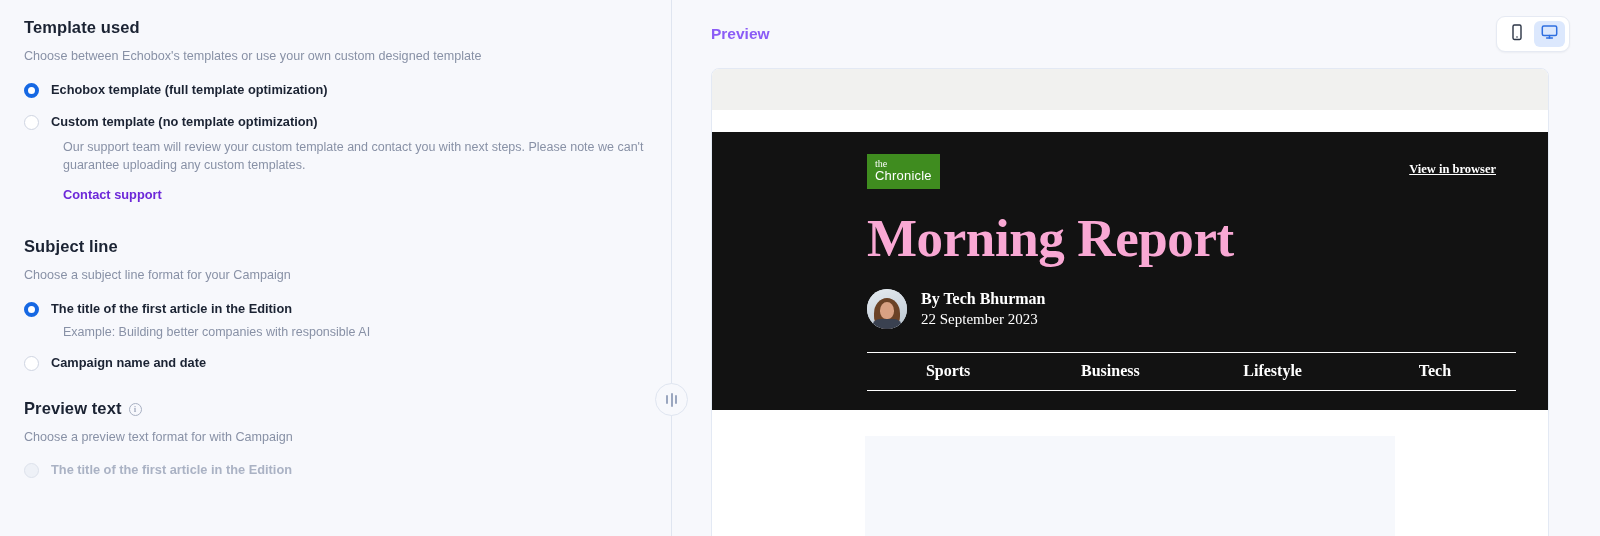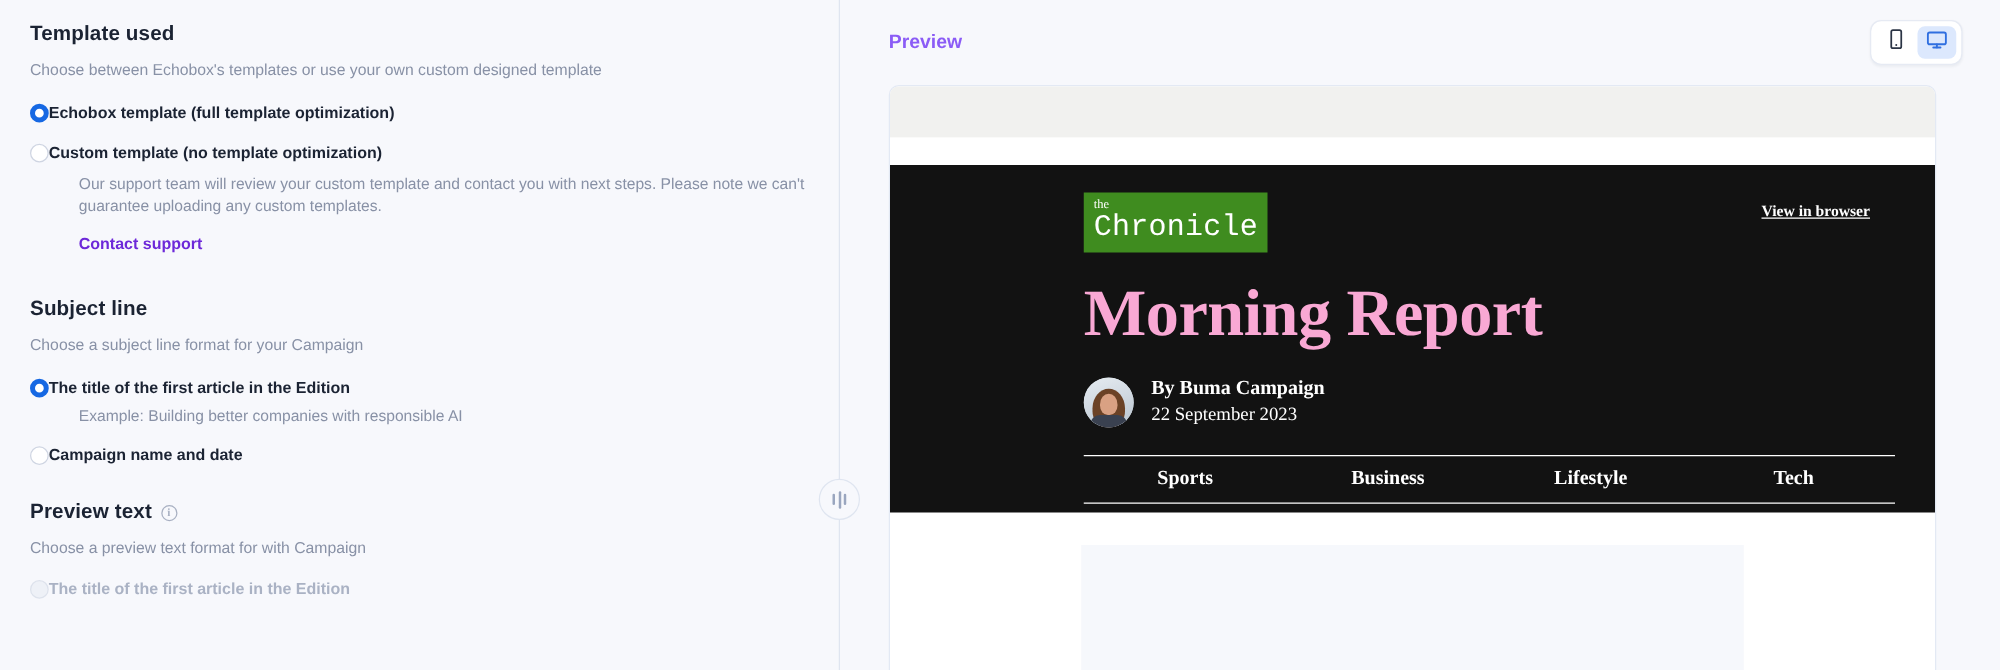--- a/index.html
+++ b/index.html
@@ -39,21 +39,21 @@
     width: 13px; height: 13px;
     border: 1.2px solid #a8b0c2;
     border-radius: 50%;
     display: inline-flex; align-items: center; justify-content: center;
     font-size: 9px; font-weight: 700; color: #a8b0c2;
     font-family: "Liberation Serif", serif;
     line-height: 1;
     position: relative; top: 1px;
   }
   .radio-row {
-    display: flex; align-items: flex-start; 
+    display: flex; align-items: flex-start; gap: 12px;
     margin-top: 16px;
   }
   .radio {
     width: 15px; height: 15px;
     border-radius: 50%;
     flex: 0 0 15px;
     margin-top: 1px;
     background: #fff;
     border: 1.4px solid #cfd5e2;
     position: relative;
@@ -196,22 +196,22 @@
     line-height: 1;
   }
   #logo-the {
     font-family: "Liberation Serif", serif;
     font-size: 10px;
     color: #ffffff;
     display: block;
     line-height: 1.1;
   }
   #logo-name {
-    font-family: Liberation Mono, monospace;
-    font-size: 24px;
+    font-family: Liberation Sans, sans-serif;
+    font-size: 13px;
     color: #ffffff;
     display: block;
     line-height: 1.15;
     letter-spacing: .2px;
   }
   #view-browser {
     font-family: "Liberation Serif", serif;
     font-size: 12.5px;
     color: #ffffff;
     text-decoration: underline;
@@ -396,21 +396,21 @@
           <h1 id="nl-title">Morning Report</h1>
 
           <div id="byline-row">
             <div id="avatar">
               <span class="sky"></span>
               <span class="hair"></span>
               <span class="face"></span>
               <span class="body"></span>
             </div>
             <div>
-              <div class="by-name">By Buma Campaign</div>
+              <div class="by-name">By Tech Bhurman</div>
               <div class="by-date">22 September 2023</div>
             </div>
           </div>
 
           <div id="nl-nav">
             <span class="nav-item">Sports</span>
             <span class="nav-item">Business</span>
             <span class="nav-item">Lifestyle</span>
             <span class="nav-item">Tech</span>
           </div>

